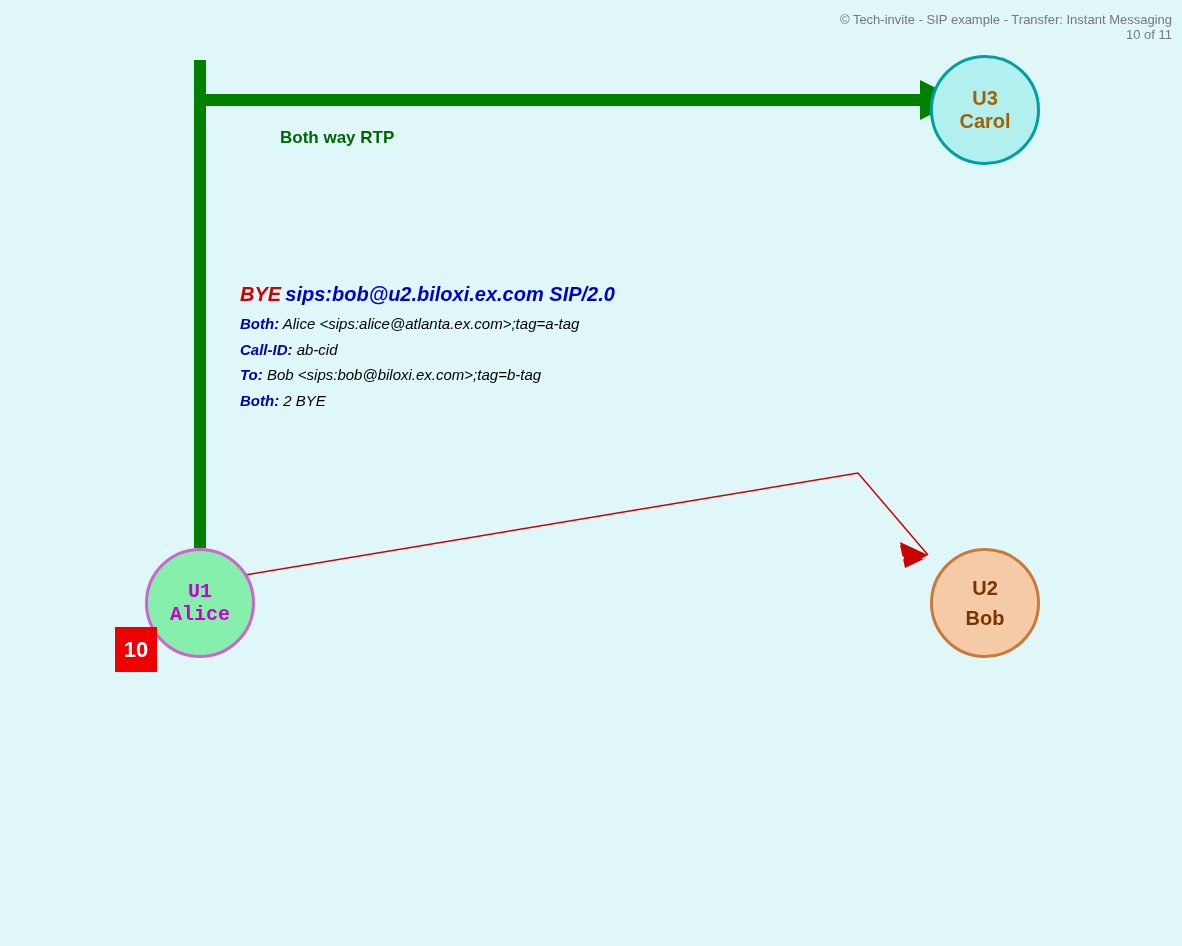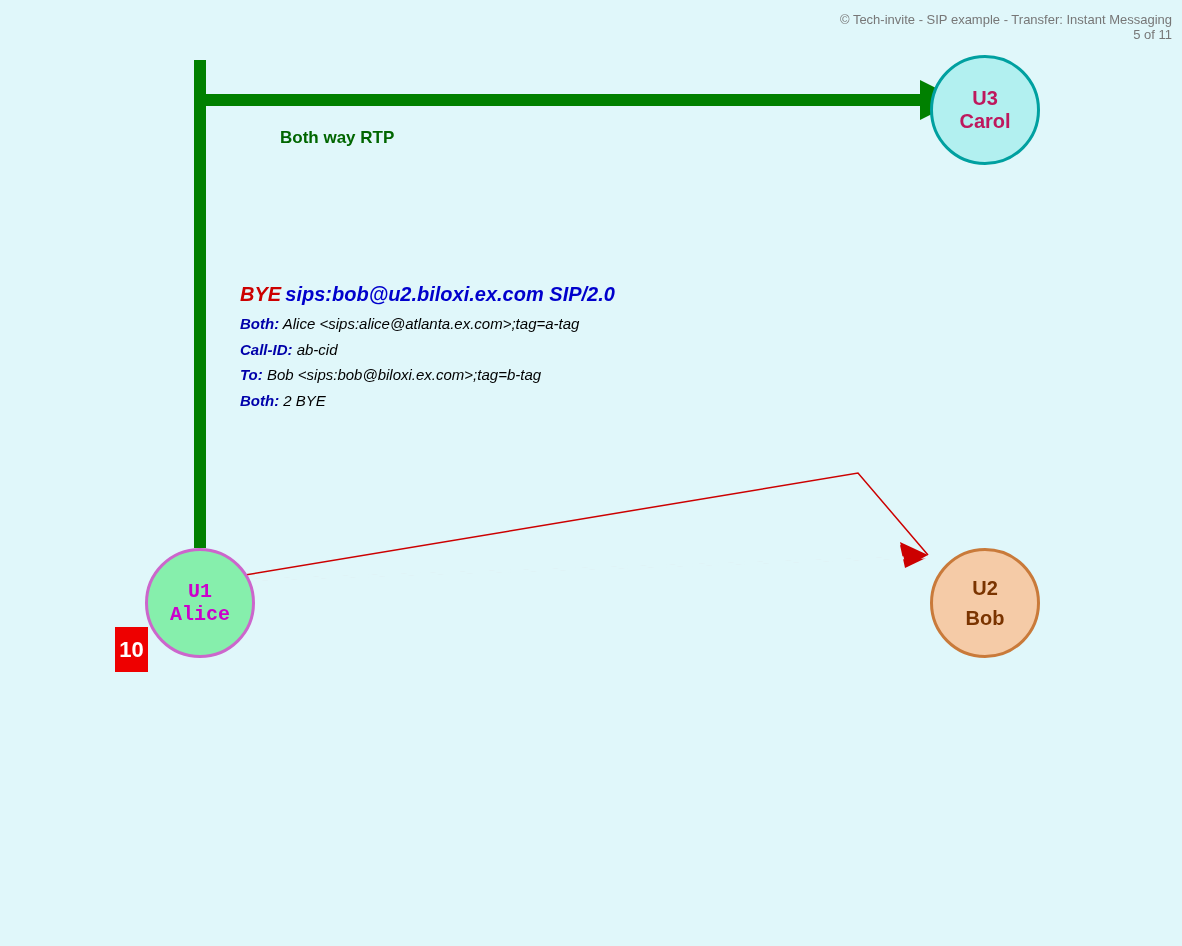--- a/index.html
+++ b/index.html
@@ -62,31 +62,31 @@
       gap: 7px;
     }
 
     .node-u3 {
       width: 110px;
       height: 110px;
       background-color: #b2f0f0;
       border: 3px solid #00a0a0;
       left: 930px;
       top: 55px;
-      color: #be185d;
+      color: #a16207;
     }
 
     
     .step-badge {
       position: absolute;
       background-color: #e00;
       color: white;
       font-weight: bold;
       font-size: 22px;
-      width: 33px;
+      width: 42px;
       height: 45px;
       display: flex;
       align-items: center;
       justify-content: center;
       left: 115px;
       top: 627px;
       z-index: 10;
     }
 
     
@@ -141,21 +141,21 @@
       margin-top: 40px;
     }
   </style>
 </head>
 <body>
 
 <div id="page-container">
 
   <div class="copyright">
     <div>© Tech-invite - SIP example - Transfer: Instant Messaging</div>
-    <div>5 of 11</div>
+    <div>10 of 11</div>
   </div>
 
   <svg class="diagram-svg">
 
     <line x1="200" y1="60" x2="200" y2="548" stroke="#008000" stroke-width="12"></line>
 
     <line x1="200" y1="100" x2="920" y2="100" stroke="#008000" stroke-width="12"></line>
 
     <polygon points="920,80 960,100 920,120" fill="#008000"></polygon>
 

